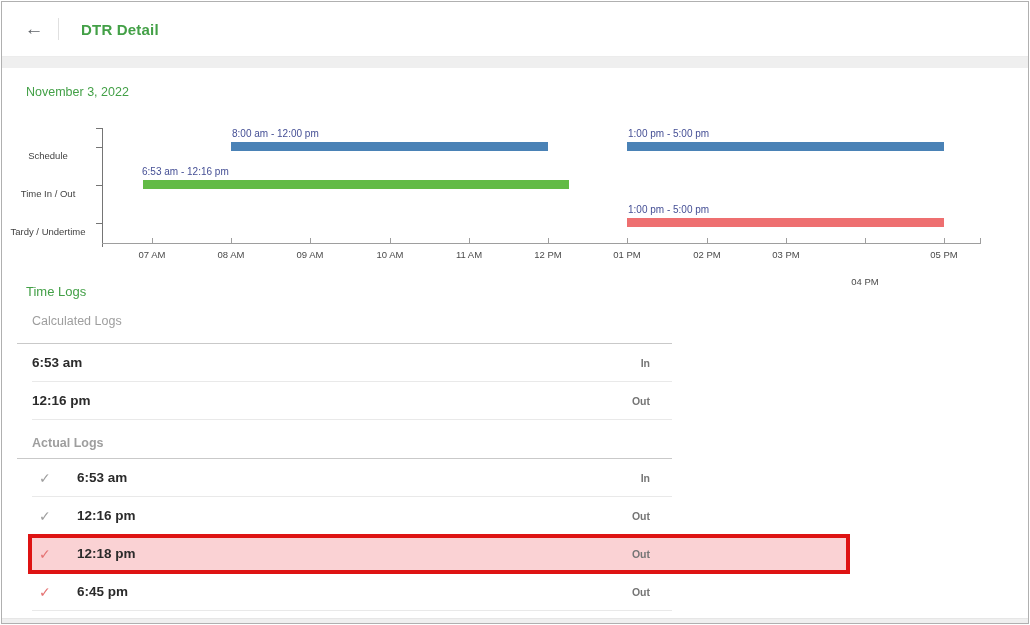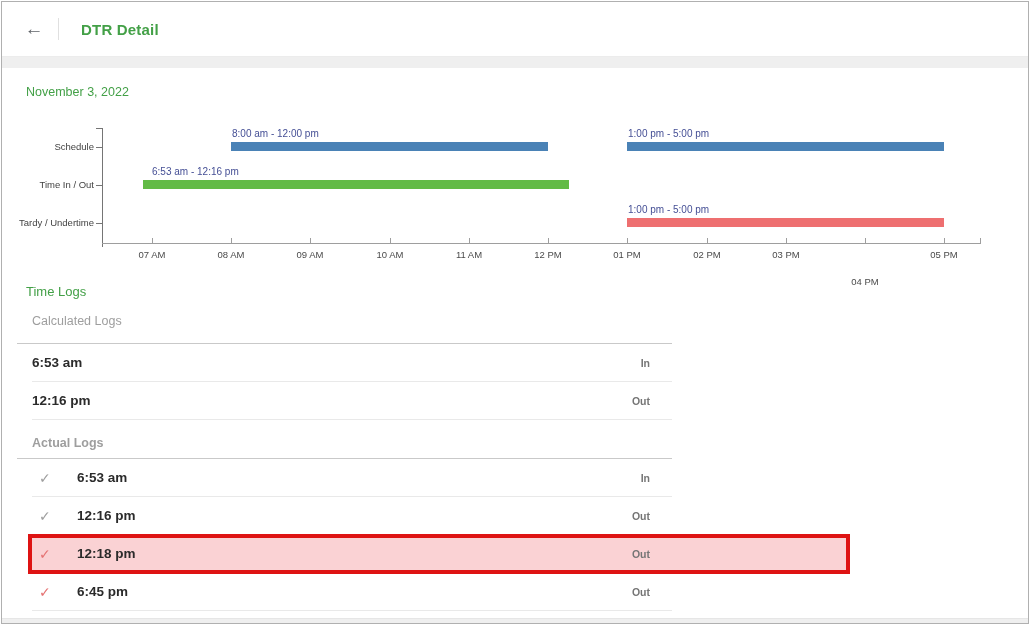--- a/index.html
+++ b/index.html
@@ -45,22 +45,23 @@
   
   .main { flex: 1 1 auto; background: #ffffff; overflow: hidden; position: relative; }
   .date-label {
     padding: 17px 0 0 24px;
     font-size: 12.5px; color: #43a047; height: 32px;
   }
   
   .chart { position: relative; height: 158px; margin-top: 10px; width: 100%; }
   .chart .cat-label {
     position: absolute; left: 0; width: 92px;
-    text-align: right; font-size: 9.5px; color: #424242;
+    text-align: center; font-size: 9.5px; color: #424242;
     line-height: 12px;
+    margin-top: 9px;
   }
   .chart .tick-label {
     position: absolute; width: 52px; text-align: center;
     font-size: 9.5px; color: #4a4a4a;
   }
   .chart .bar { position: absolute; height: 9px; }
   .chart .bar-label {
     position: absolute; font-size: 10px; color: #454f95;
     white-space: nowrap; line-height: 11px;
   }
@@ -155,21 +156,21 @@
         <div style="position: absolute; left: 863px; top: 128px; width: 1px; height: 5px; background: rgb(158, 158, 158);"></div>
         <div class="tick-label" style="position: absolute; left: 837px; top: 139px; margin-top: 27px;">04 PM</div>
         <div style="position: absolute; left: 942px; top: 128px; width: 1px; height: 5px; background: rgb(158, 158, 158);"></div>
         <div class="tick-label" style="position: absolute; left: 916px; top: 139px;">05 PM</div>
         <div style="position: absolute; left: 978px; top: 128px; width: 1px; height: 5px; background: rgb(158, 158, 158);"></div>
         <div class="bar" style="position: absolute; left: 229px; top: 32px; width: 317px; height: 9px; background: rgb(74, 130, 182);"></div>
         <div class="bar-label" style="position: absolute; left: 230px; top: 18px;">8:00 am - 12:00 pm</div>
         <div class="bar" style="position: absolute; left: 625px; top: 32px; width: 317px; height: 9px; background: rgb(74, 130, 182);"></div>
         <div class="bar-label" style="position: absolute; left: 626px; top: 18px;">1:00 pm - 5:00 pm</div>
         <div class="bar" style="position: absolute; left: 141px; top: 70px; width: 426px; height: 9px; background: rgb(98, 187, 70);"></div>
-        <div class="bar-label" style="position: absolute; left: 150px; top: 56px;">6:53 am - 12:16 pm</div>
+        <div class="bar-label" style="position: absolute; left: 140px; top: 56px;">6:53 am - 12:16 pm</div>
         <div class="bar" style="position: absolute; left: 625px; top: 108px; width: 317px; height: 9px; background: rgb(238, 111, 112);"></div>
         <div class="bar-label" style="position: absolute; left: 626px; top: 94px;">1:00 pm - 5:00 pm</div>
       </div>
 
     <div class="timelogs-title">Time Logs</div>
 
     <div class="logs-wrap">
 
       <div class="section-title">Calculated Logs</div>
 

